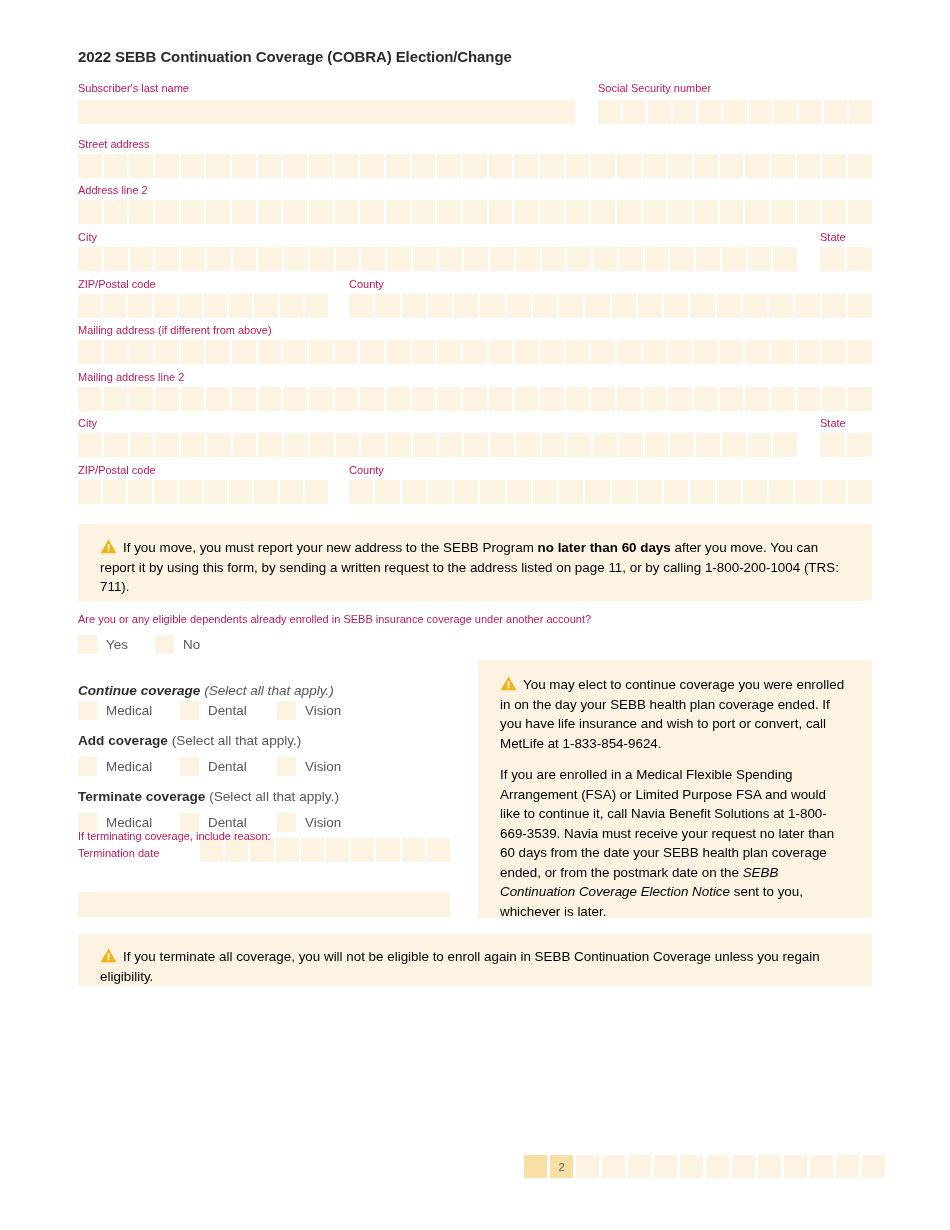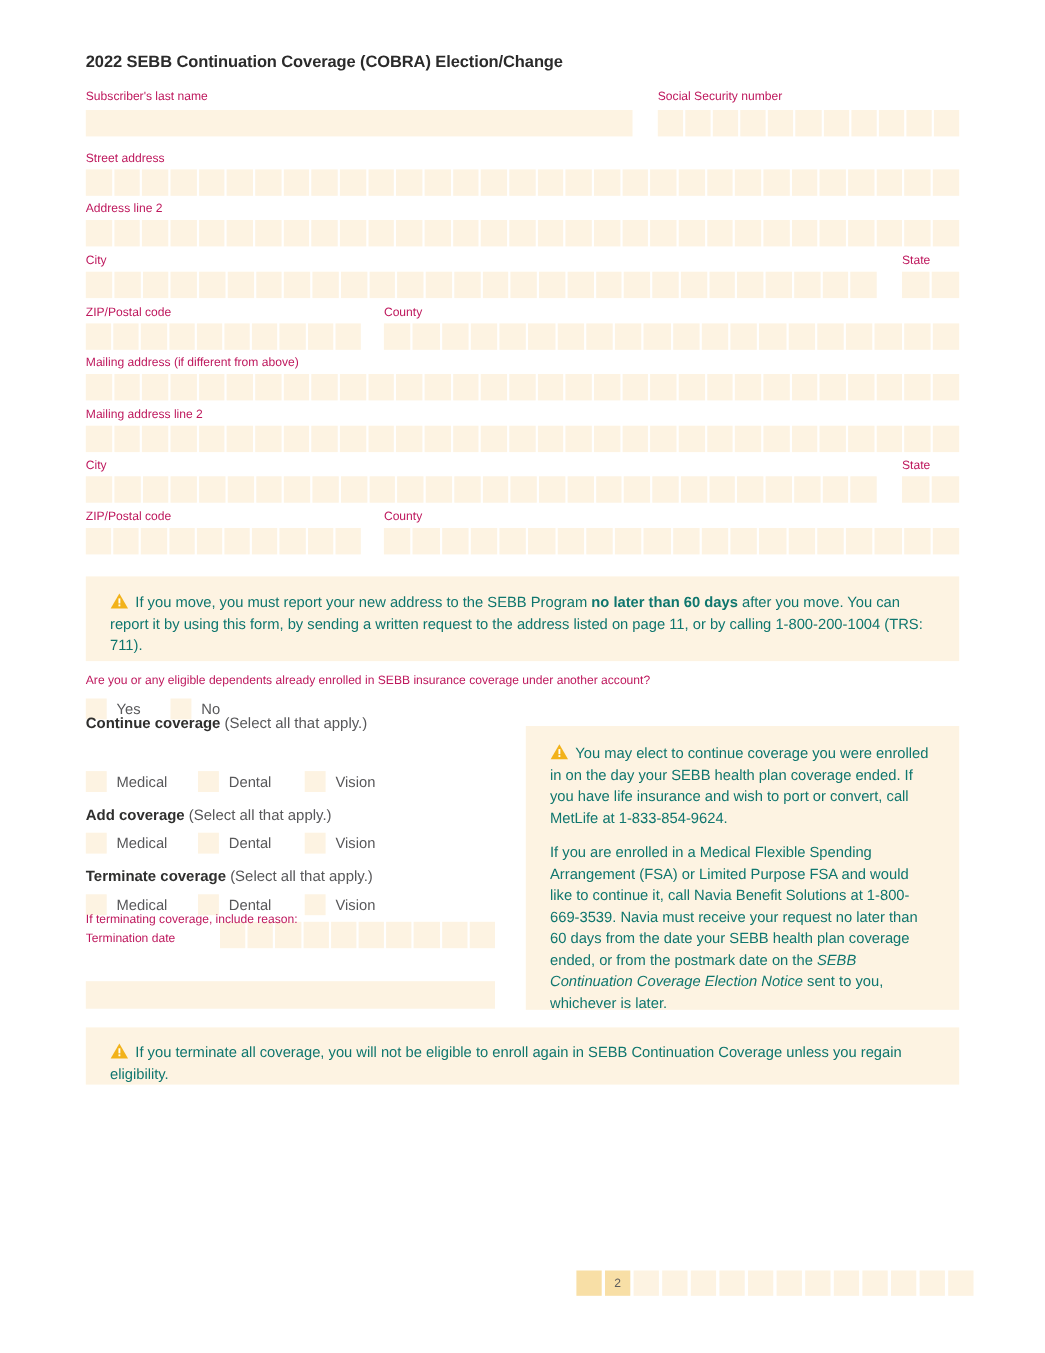--- a/index.html
+++ b/index.html
@@ -77,21 +77,21 @@
   
   .notice {
     position: absolute;
     background: #fdf3e2;
     box-sizing: border-box;
   }
   .notice p {
     margin: 0;
     font-size: 13.4px;
     line-height: 19.5px;
-    color: #0f766e;
+    color: #000000;
   }
   .notice p + p { margin-top: 12px; }
   .notice b { font-weight: bold; }
   .notice i { font-style: italic; }
 
   
   .warn-ico {
     display: inline-block;
     width: 17px;
     height: 15px;
@@ -466,21 +466,21 @@
 
   <div class="labelpos fld-label" style="left:78px; top:611px;">Are you or any eligible dependents already enrolled in SEBB insurance coverage under another account?</div>
 
   <div class="labelpos" style="left:78px; top:635px;">
     <span class="cbx"></span><span class="cbx-label">Yes</span>
   </div>
   <div class="labelpos" style="left:155px; top:635px;">
     <span class="cbx"></span><span class="cbx-label">No</span>
   </div>
 
-  <div class="sec-head" style="left:78px; top:650px;">
+  <div class="sec-head" style="left:78px; top:683px;font-style:italic;">
     <span class="strong">Continue coverage</span><span class="light"> (Select all that apply.)</span>
   </div>
   <div class="labelpos" style="left:78px; top:701px;">
     <span class="cbx"></span><span class="cbx-label">Medical</span>
   </div>
   <div class="labelpos" style="left:180px; top:701px;">
     <span class="cbx"></span><span class="cbx-label">Dental</span>
   </div>
   <div class="labelpos" style="left:277px; top:701px;">
     <span class="cbx"></span><span class="cbx-label">Vision</span>

